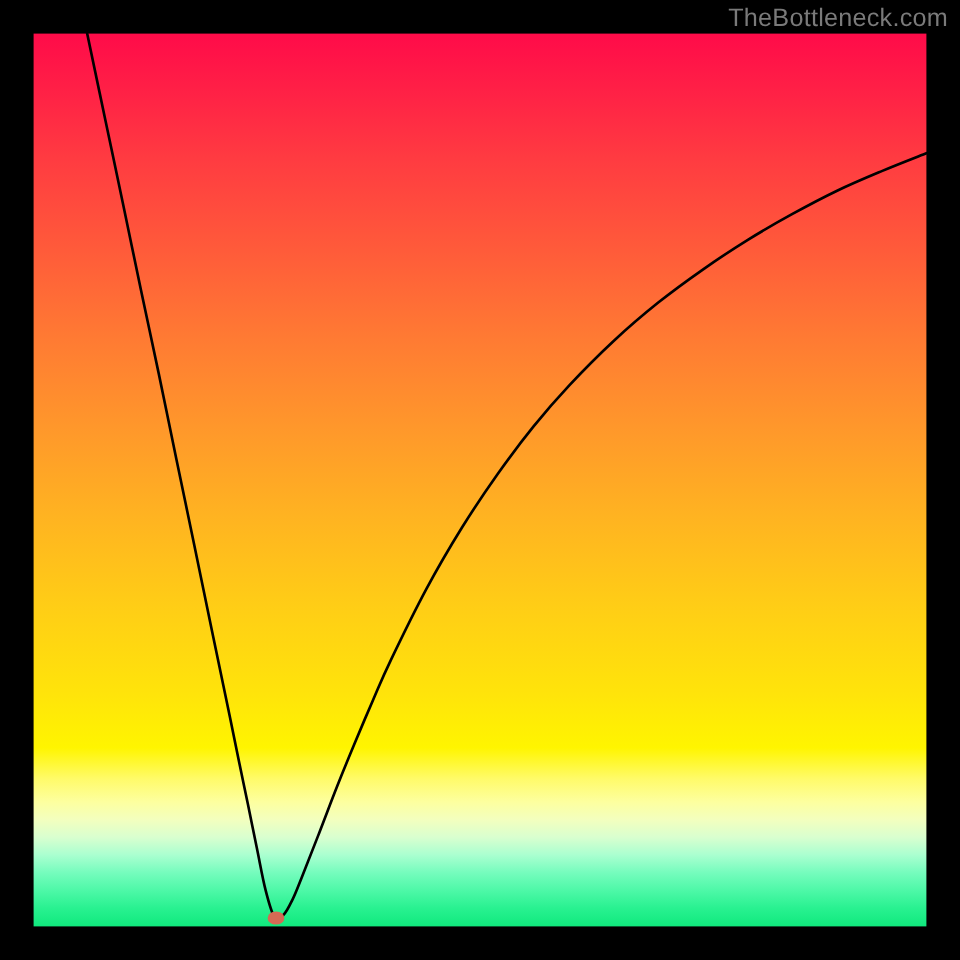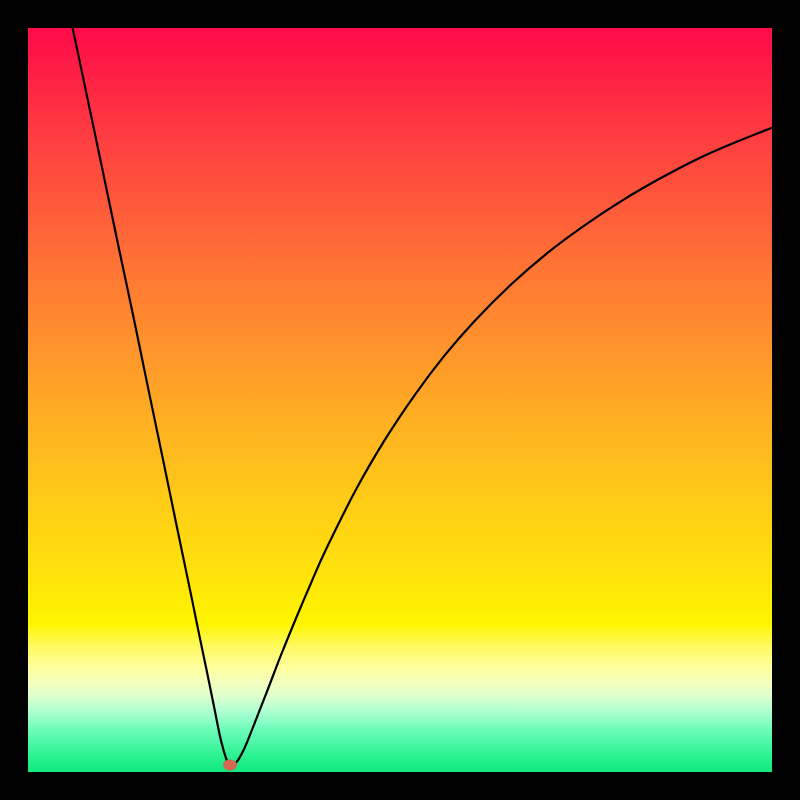--- a/index.html
+++ b/index.html
@@ -76,13 +76,14 @@
 </head>
 <body>
 
 <div class="frame">
   <div class="plot-area">
     <svg class="curve" viewBox="0 0 744 744" preserveAspectRatio="none">
       <path id="curve-path" d="M 44.64 0.00 C 47.32 12.72, 54.16 45.24, 59.52 70.68 C 64.88 96.12, 69.04 115.78, 74.40 141.36 C 79.76 166.94, 83.92 187.34, 89.28 212.78 C 94.64 238.23, 98.80 257.14, 104.16 282.72 C 109.52 308.30, 113.68 329.04, 119.04 354.89 C 124.40 380.73, 128.56 400.47, 133.92 426.31 C 139.28 452.16, 143.44 472.63, 148.80 498.48 C 154.16 524.33, 159.66 550.49, 163.68 569.90 C 167.70 589.32, 168.44 593.37, 171.12 606.36 C 173.80 619.35, 175.88 629.08, 178.56 642.07 C 181.24 655.06, 183.32 665.54, 186.00 678.53 C 188.68 691.52, 190.76 703.79, 193.44 714.24 C 196.12 724.69, 198.20 732.94, 200.88 736.56 C 203.56 740.18, 205.64 737.01, 208.32 734.33 C 211.00 731.65, 213.08 727.17, 215.76 721.68 C 218.44 716.19, 219.18 713.87, 223.20 703.82 C 227.22 693.78, 232.72 679.67, 238.08 665.88 C 243.44 652.09, 247.60 640.72, 252.96 627.19 C 258.32 613.67, 262.48 603.59, 267.84 590.74 C 273.20 577.88, 277.36 568.09, 282.72 555.77 C 288.08 543.45, 289.56 539.03, 297.60 522.29 C 305.64 505.55, 316.65 482.72, 327.36 462.77 C 338.07 442.81, 346.41 428.71, 357.12 411.43 C 367.83 394.16, 376.17 381.92, 386.88 366.79 C 397.59 351.66, 405.93 340.62, 416.64 327.36 C 427.35 314.10, 434.35 305.99, 446.40 293.14 C 458.45 280.28, 470.21 268.39, 483.60 255.94 C 496.99 243.48, 507.41 234.66, 520.80 223.94 C 534.19 213.23, 544.61 205.79, 558.00 196.42 C 571.39 187.04, 581.81 180.17, 595.20 171.86 C 608.59 163.56, 619.01 157.65, 632.40 150.29 C 645.79 142.92, 656.21 137.37, 669.60 130.94 C 682.99 124.52, 693.41 120.20, 706.80 114.58 C 720.19 108.95, 737.30 102.37, 744.00 99.70" fill="none" stroke="#000" stroke-width="2.2" stroke-linejoin="round" stroke-linecap="round"></path>
     </svg>
     <div class="marker" id="marker" style="left: 202.368px; top: 737.304px;"></div>
   </div>
+  <div class="watermark">TheBottleneck.com</div>
 </div>
 
 </body></html>

